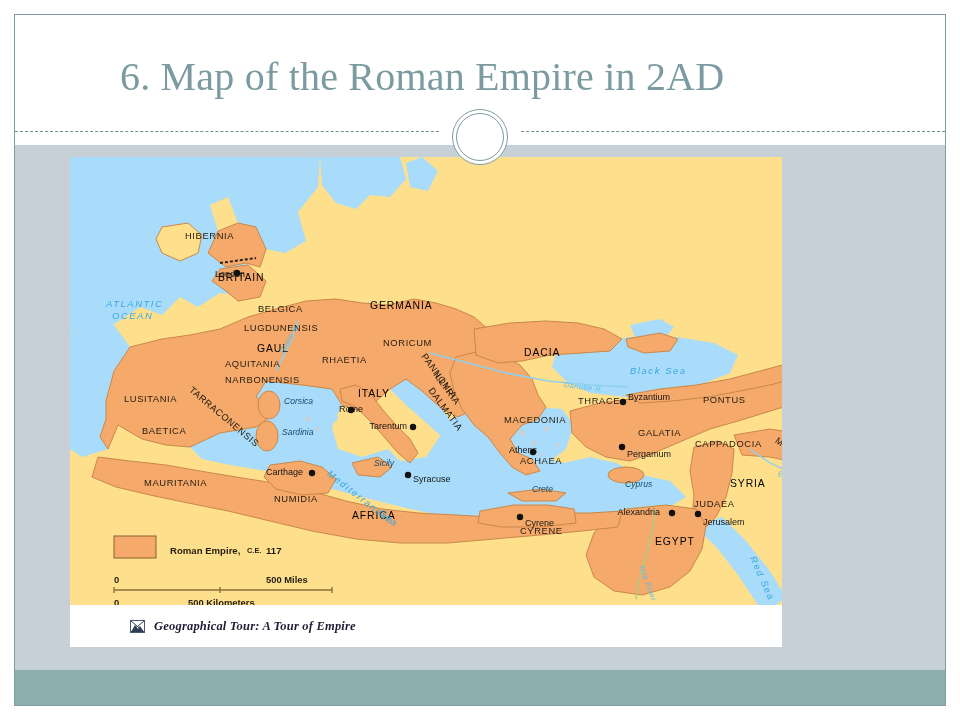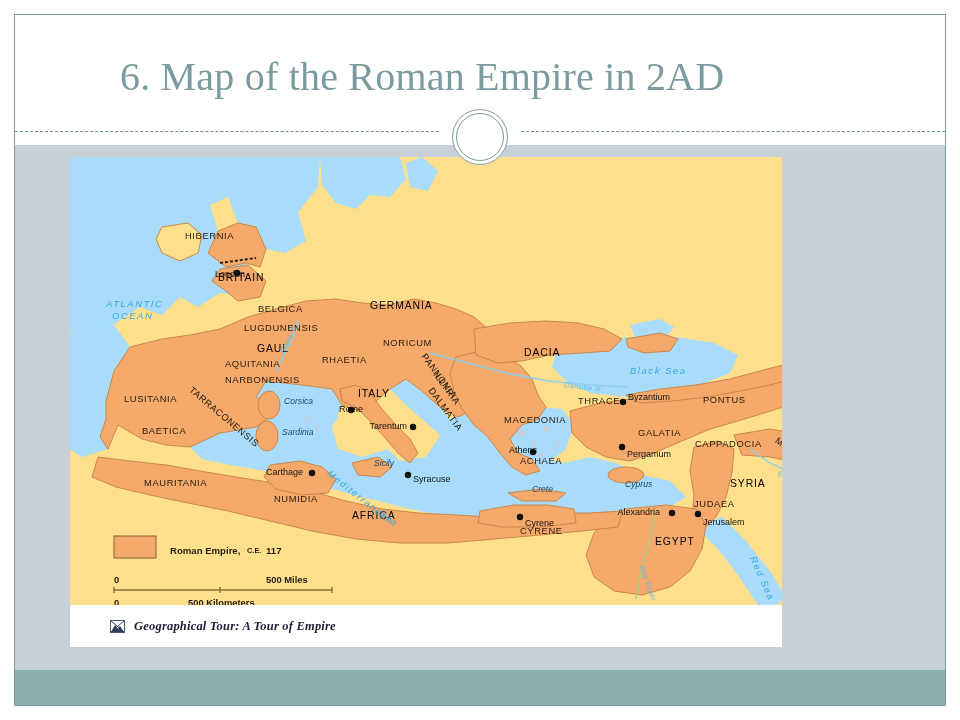--- a/index.html
+++ b/index.html
@@ -122,21 +122,21 @@
   .map-svg { display: block; width: 802px; height: 448px; }
 
   
   .map-caption {
     position: absolute;
     left: 0; top: 448px;
     width: 802px; height: 42px;
     background: #ffffff;
     display: flex;
     align-items: center;
-    padding-left: 40px;
+    padding-left: 60px;
   }
   .cap-icon {
     width: 15px; height: 13px;
     margin-right: 9px;
     flex: 0 0 auto;
   }
   .cap-text {
     font-family: "Liberation Serif", serif;
     font-style: italic;
     font-weight: bold;

